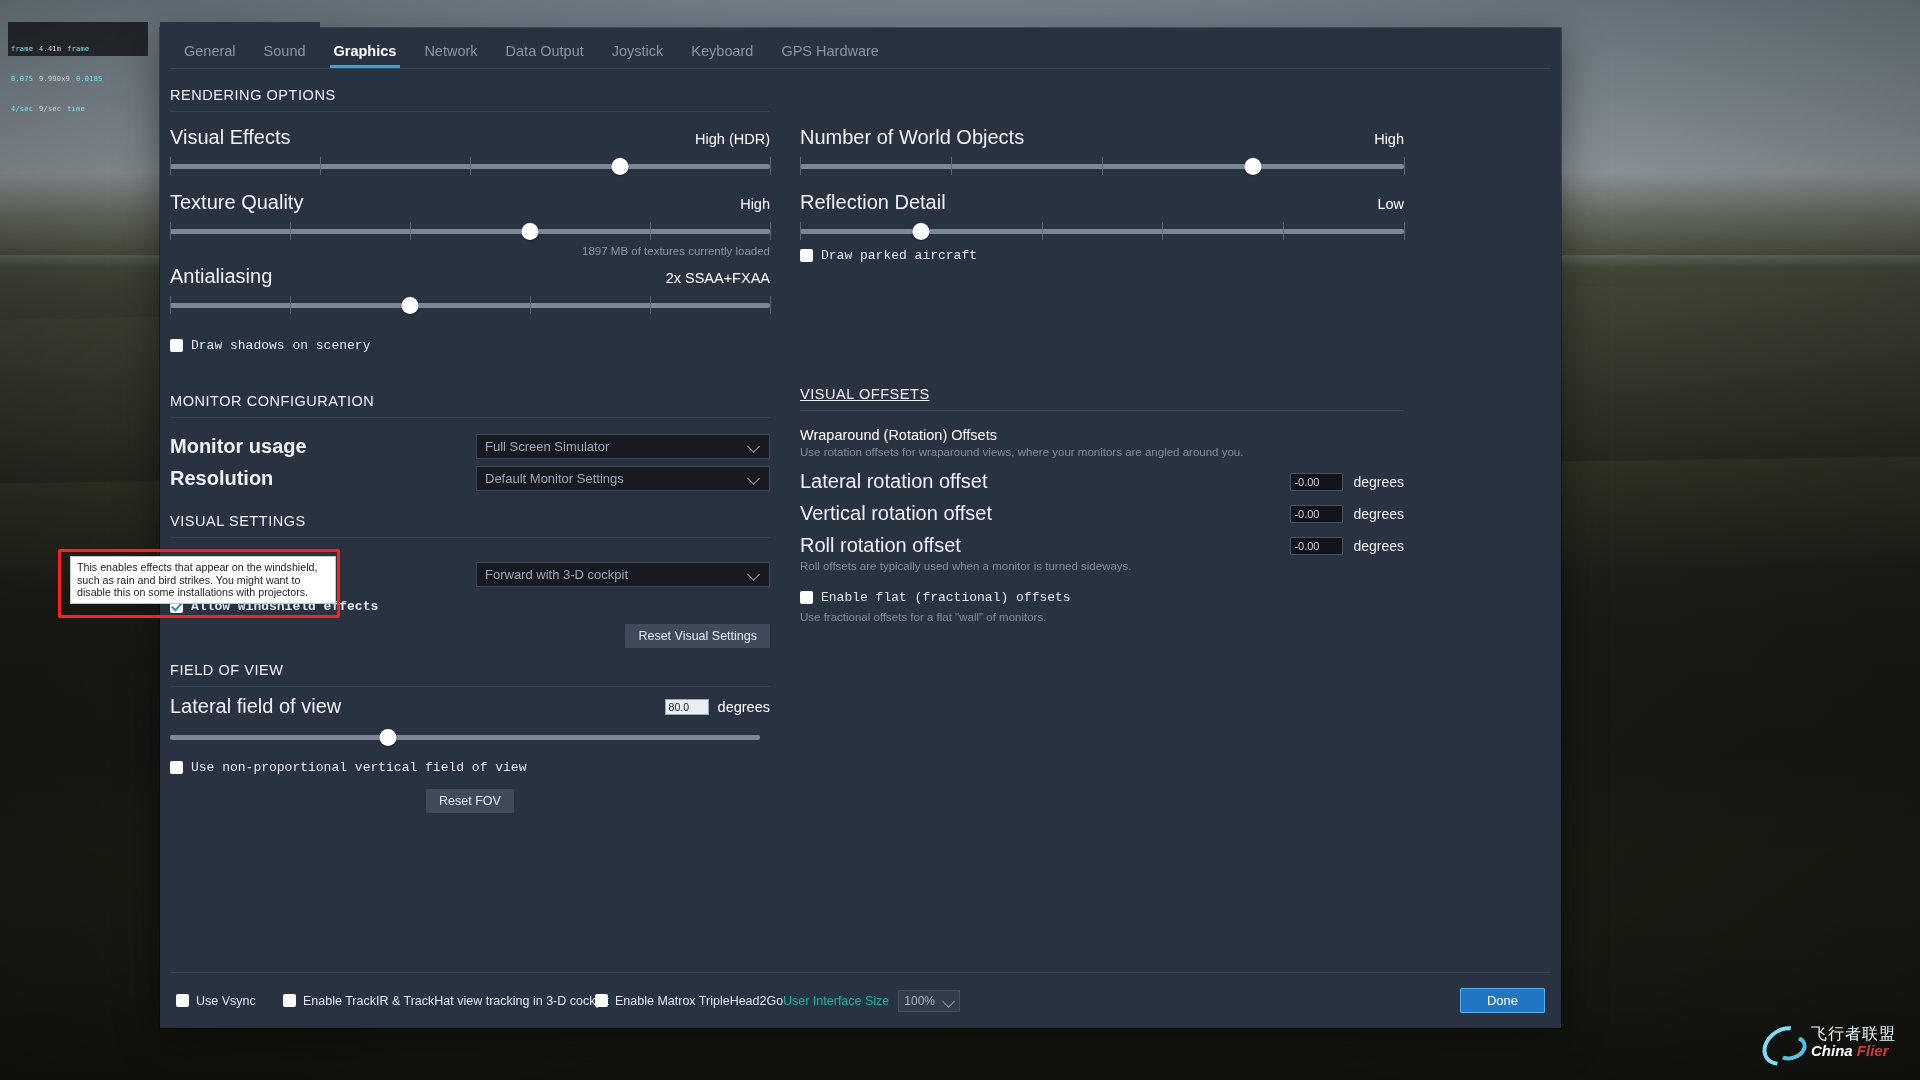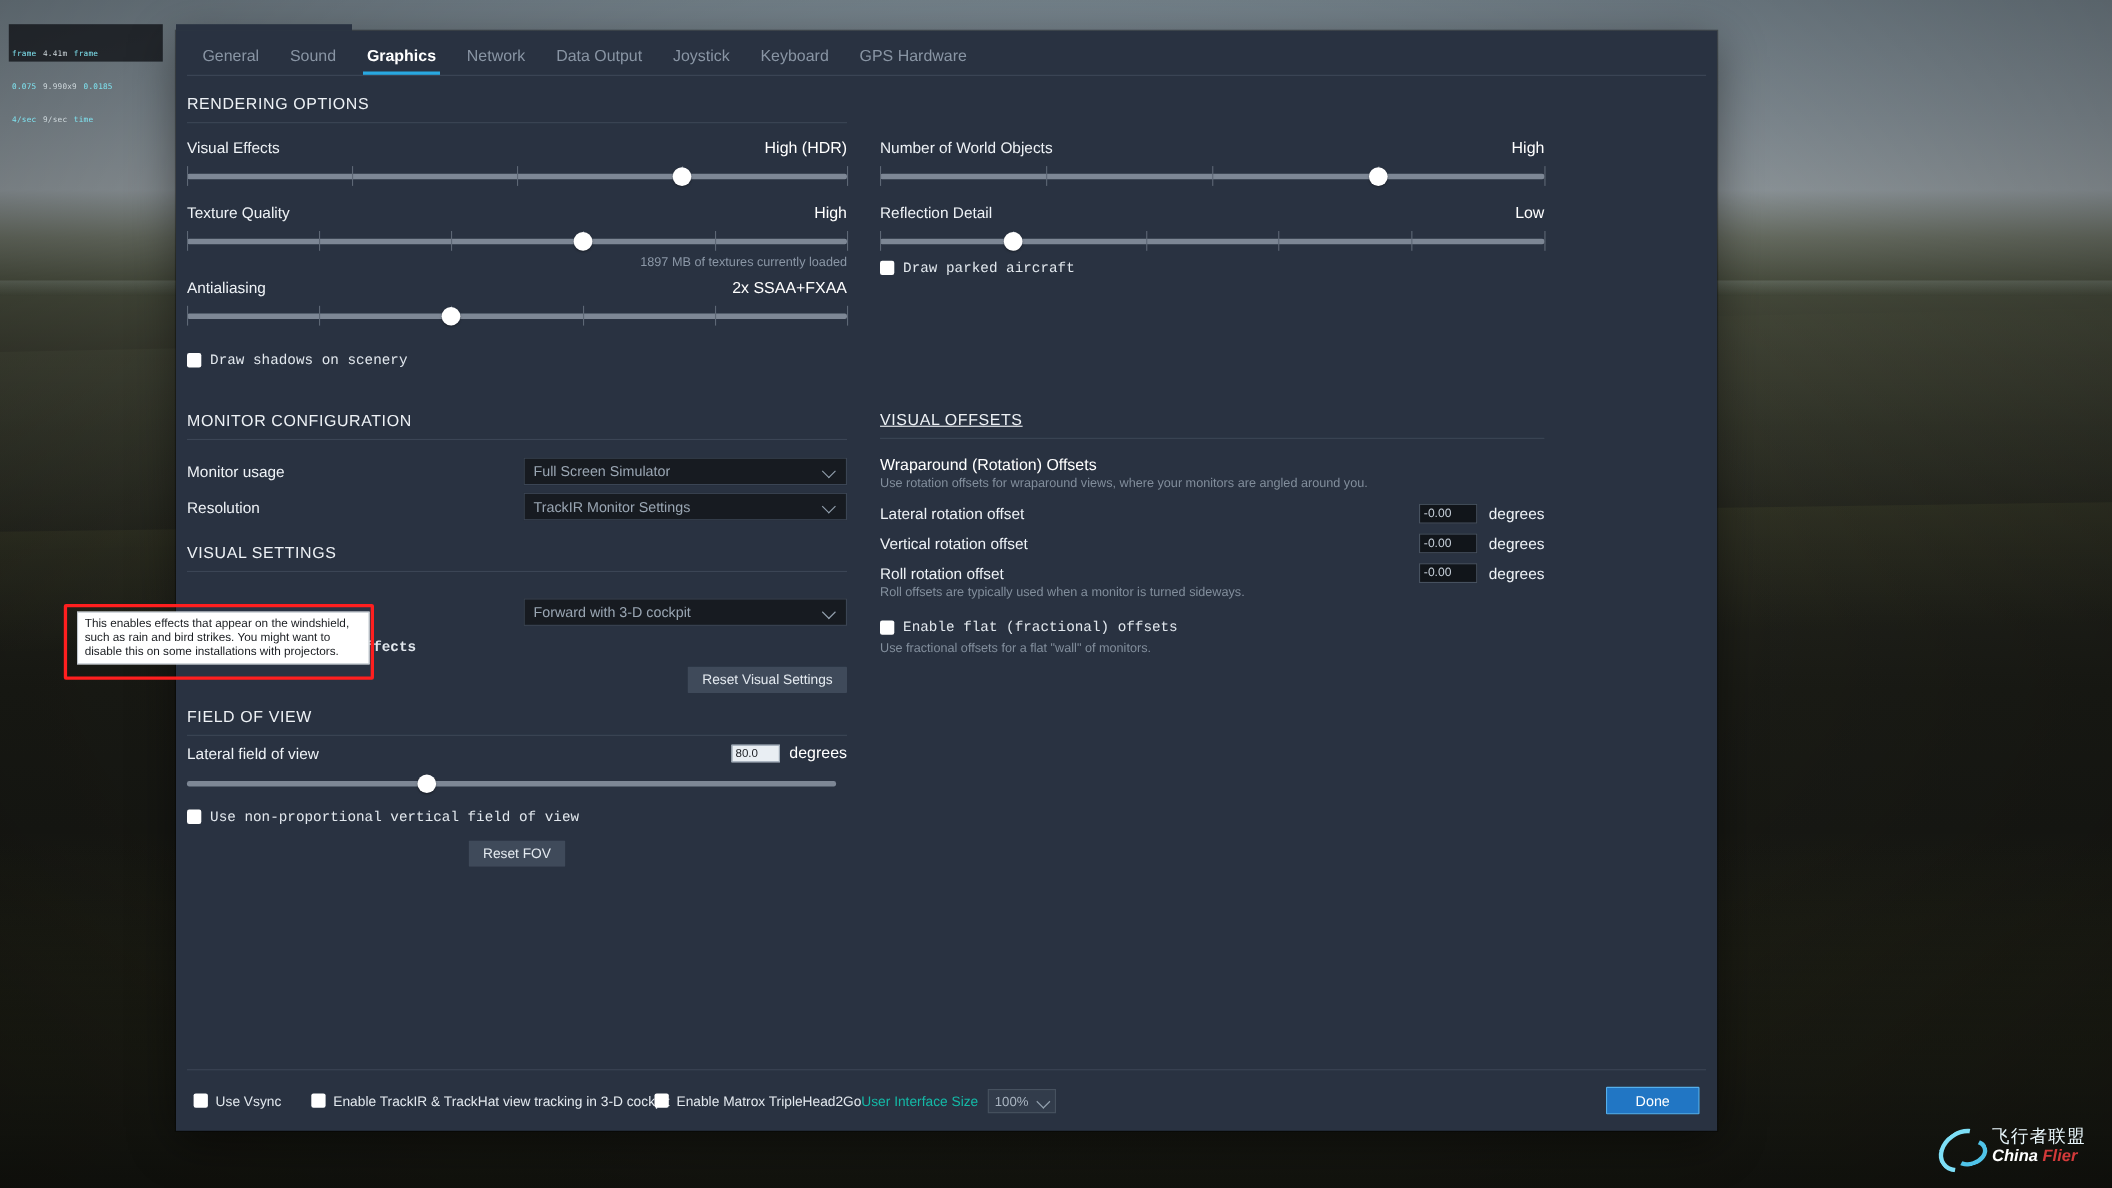--- a/index.html
+++ b/index.html
@@ -137,21 +137,21 @@
 
   .section-title {
     font-size: 14.5px; letter-spacing: .55px; color: #eef2f6;
     text-transform: uppercase; padding-top: 18px;
   }
   .section-rule {
     height: 1px; background: #3b4555; margin-top: 8px;
   }
 
   .row-label {
-    font-size: 14px; color: #eef2f6;
+    font-size: 20px; color: #eef2f6;
   }
 
   
   .slider-block { margin-top: 14px; }
   .slider-head { display: flex; justify-content: space-between; align-items: baseline; }
   .slider-value { font-size: 14.5px; color: #ffffff; }
   .slider-track-wrap {
     position: relative; height: 22px; margin-top: 6px;
   }
   .slider-track {
@@ -183,21 +183,21 @@
   .cb.checked { background: #ffffff; }
   .cb.checked::after {
     content: ""; position: absolute; left: 4px; top: 0px;
     width: 4px; height: 9px; border: solid #2e86c8;
     border-width: 0 2.4px 2.4px 0; transform: rotate(42deg);
   }
   .cb-label { font-size: 13px; color: #e2e8ee; }
 
   
   .field-row { display: flex; align-items: center; margin-top: 14px; }
-  .field-row .row-label { flex: 1; }
+  .field-row .row-label { flex: 1; font-weight: bold; }
   .select {
     width: 294px; height: 25px;
     background: #171b21; border: 1px solid #3b4554;
     display: flex; align-items: center; justify-content: space-between;
     padding: 0 8px; cursor: pointer;
   }
   .select .sel-text { font-size: 13px; color: #9aa6b3; }
   .chev {
     width: 13px; height: 13px; position: relative; flex: none;
   }
@@ -412,21 +412,21 @@
         <span class="row-label">Monitor usage</span>
         <div class="select">
           <span class="sel-text">Full Screen Simulator</span>
           <span class="chev"></span>
         </div>
       </div>
 
       <div class="field-row" style="margin-top:7px;">
         <span class="row-label">Resolution</span>
         <div class="select">
-          <span class="sel-text">TrackIR Monitor Settings</span>
+          <span class="sel-text">Default Monitor Settings</span>
           <span class="chev"></span>
         </div>
       </div>
 
       <div class="section-title" style="padding-top:22px;">VISUAL SETTINGS</div>
       <div class="section-rule"></div>
 
       <div class="field-row" style="margin-top:24px;">
         <span class="row-label"></span>
         <div class="select">

